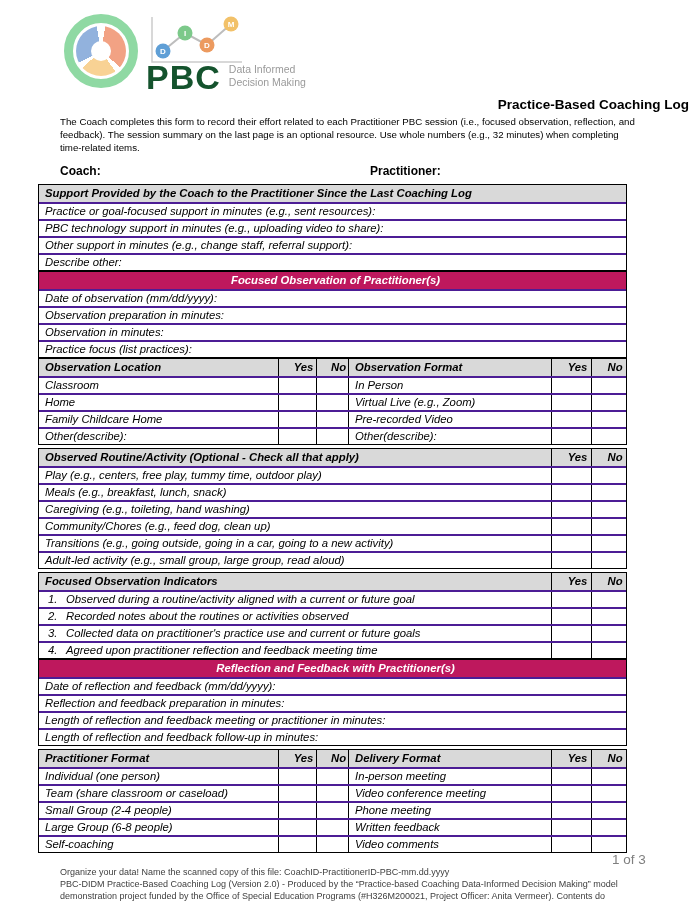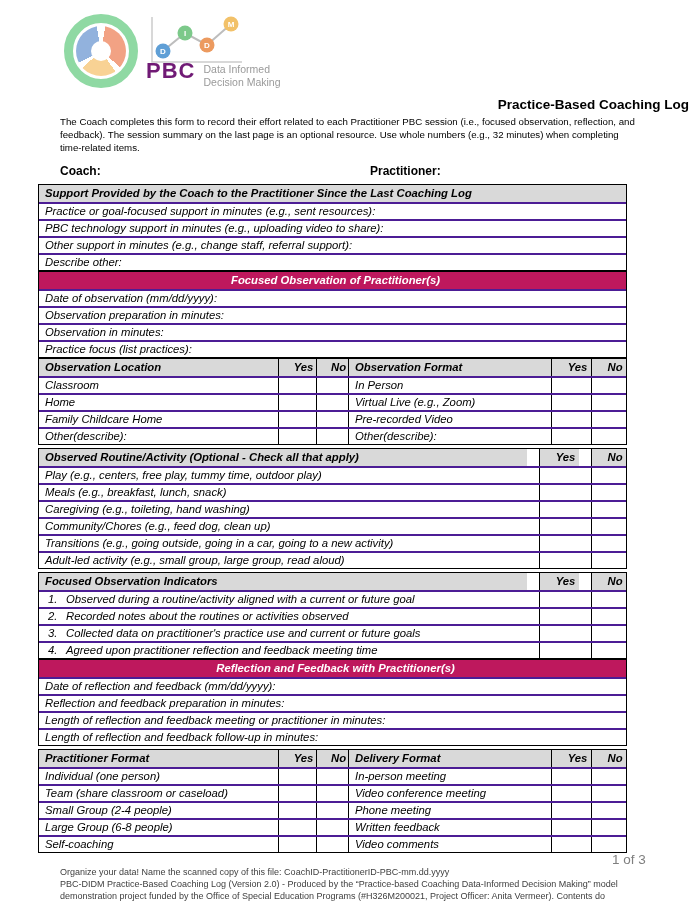--- a/index.html
+++ b/index.html
@@ -9,38 +9,38 @@
   
   .logo-row { position:absolute; top:14px; left:64px; display:flex; align-items:flex-start; }
   .donut { width:50px; height:50px; padding:3px; border:9px solid #8fd9a3; border-radius:50%;
            background: conic-gradient(#fff 0deg 10deg, #f2a284 10deg 130deg, #fff 130deg 145deg,
                        #f8d294 145deg 228deg, #fff 228deg 242deg, #92b2dd 242deg 350deg, #fff 350deg 360deg);
            background-clip: content-box; position:relative; }
   .donut::after { content:""; position:absolute; inset:0; margin:auto; width:20px; height:20px;
                   background:#fff; border-radius:50%; }
   .logo-right { margin-left:8px; display:flex; flex-direction:column; }
   .wordmark-row { display:flex; align-items:flex-start; margin-top:-6px; }
-  .pbc-word { font-size:22px; font-weight:bold; color:#701a75; letter-spacing:1px; line-height:1; }
+  .pbc-word { font-size:34px; font-weight:bold; color:#14532d; letter-spacing:1px; line-height:1; }
   .tagline { font-size:10.5px; color:#9a9a9a; line-height:1.2; margin:3px 0 0 8px; }
 
   
   .main { padding-top:97px; }
   .doc-title { text-align:right; font-size:13.5px; font-weight:bold; }
   .intro { margin:4px 50px 0 60px; font-size:9.7px; line-height:1.33; }
   .names-row { position:relative; height:20px; margin-top:9px; font-weight:bold; font-size:12px; }
   .names-row .coach { position:absolute; left:60px; }
   .names-row .pract { position:absolute; left:370px; }
 
   
   .tbl { width:587px; margin-left:38px; border:1.6px solid #000; background:#fff; box-sizing:content-box; }
   .tbl.gap { margin-top:3px; }
   .tr { display:grid; height:17px; box-sizing:border-box; align-items:stretch;font-style:italic; }
   .tr + .tr { border-top:2px solid #4c1d95; }
   .cols1 { grid-template-columns:1fr; }
-  .cols3 { grid-template-columns:1fr 40px 35px;gap:12px; }
+  .cols3 { grid-template-columns:1fr 40px 35px; }
   .cols6 { grid-template-columns:239px 38px 32px 1fr 40px 35px; }
   .td { display:flex; align-items:center; padding-left:6px; box-sizing:border-box; overflow:hidden;
         white-space:nowrap; font-size:11.3px; }
   .td.bl { border-left:1px solid #000; }
   .td.center { justify-content:center; padding-left:12px; }
   .hdr-gray { background:#d9d9d9; font-weight:bold; }
   .hdr-black { background:#be185d; color:#fff; font-weight:bold; justify-content:center; text-align:right; }
   .num { width:21px; flex:0 0 21px; padding-left:3px; box-sizing:border-box; }
 
   

